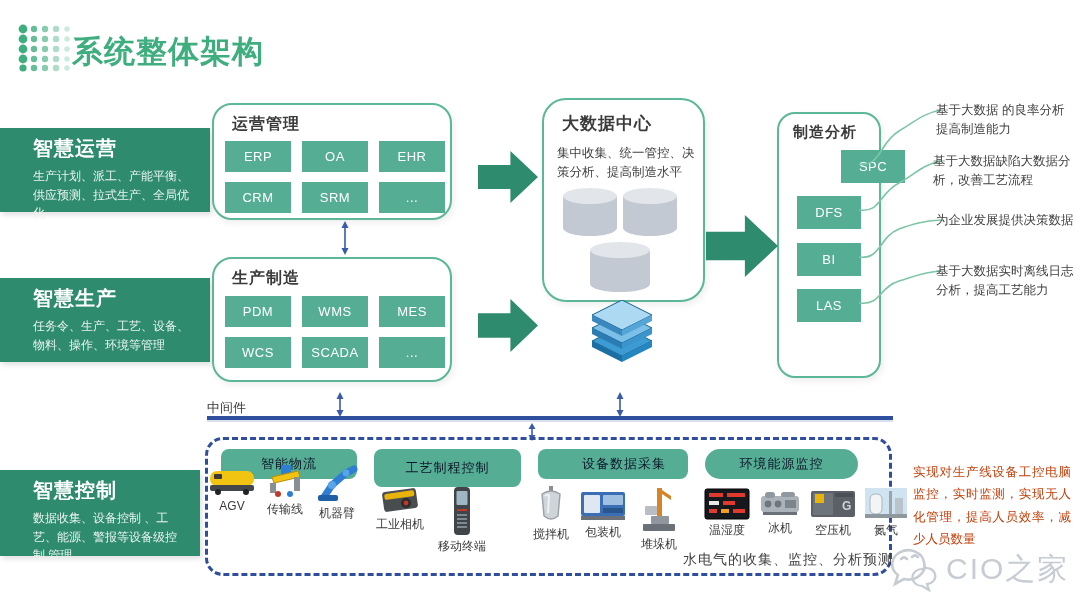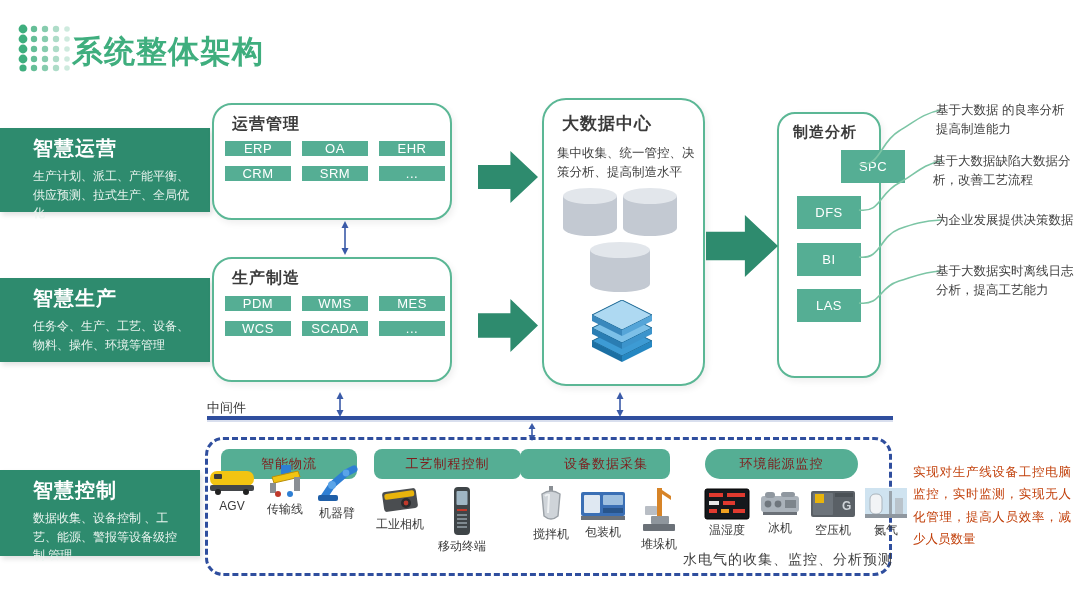--- a/index.html
+++ b/index.html
@@ -16,29 +16,29 @@
   .page-title{font-size:31px;font-weight:bold;color:var(--accent-green);letter-spacing:1px;}
   
   .panel{background:var(--dark-green);color:#fff;padding:7px 14px 6px 33px;box-shadow:2px 3px 5px rgba(0,0,0,.12);}
   .panel-title{font-size:20px;font-weight:bold;letter-spacing:1px;margin-bottom:5px;}
   .panel-desc{font-size:12px;line-height:1.55;color:#eaf4ef;}
   
   .obox{background:#fff;border:2px solid var(--border-green);border-radius:20px;box-shadow:2px 3px 7px rgba(0,0,0,.07);}
   .obox-title{font-size:16px;font-weight:bold;color:#3B3B3B;letter-spacing:1px;}
   .tile{background:var(--tile-green);color:#fff;font-size:13px;display:flex;align-items:center;justify-content:center;letter-spacing:.5px;}
   .tile-grid{display:grid;grid-template-columns:repeat(3,66px);gap:10px 11px;}
-  .tile-grid .tile{height:15px;}
+  .tile-grid .tile{height:31px;}
   .vtile{width:64px;height:33px;}
   
   .barrow{background:var(--dark-green);clip-path:polygon(0% 27%,54% 27%,54% 0%,100% 50%,54% 100%,54% 73%,0% 73%);}
   
   .mw-label{font-size:13px;color:#3A3A3A;}
   .mw-line{border-top:4px solid var(--blue);box-shadow:0 2px 0 rgba(47,78,158,.18);}
   .dashed-box{border:3px dashed var(--blue);border-radius:18px;}
-  .pill{background:var(--tile-green);color:#7f1d1d;font-size:13px;border-radius:8px;display:flex;align-items:center;justify-content:center;letter-spacing:1px;}
+  .pill{background:var(--tile-green);color:#0f172a;font-size:13px;border-radius:8px;display:flex;align-items:center;justify-content:center;letter-spacing:1px;}
   .igroup{display:flex;align-items:flex-start;gap:8px;}
   .istack{display:flex;flex-direction:column;align-items:center;gap:2px;}
   .ilabel{font-size:12px;color:#3A3A3A;white-space:nowrap;}
   .note{font-size:12.5px;line-height:1.78;color:#c2410c;text-align:justify;}
   .ann{font-size:12.5px;line-height:1.55;color:#3F3F3F;}
   .footer-note{font-size:14px;color:#3F3F3F;letter-spacing:1px;}
   .logo-wrap{display:flex;align-items:center;gap:6px;color:var(--logo-gray);}
   .logo-text{font-size:30px;letter-spacing:2px;color:var(--logo-gray);}
 </style>
 </head>
@@ -117,21 +117,21 @@
     <div class="tile-grid" style="position:absolute;left:11px;top:37px;">
       <div class="tile">PDM</div>
       <div class="tile">WMS</div>
       <div class="tile">MES</div>
       <div class="tile">WCS</div>
       <div class="tile">SCADA</div>
       <div class="tile">...</div>
     </div>
   </div>
 
-  <div class="abs obox" style="left:542px;top:98px;width:163px;height:288px;border-radius:24px;">
+  <div class="abs obox" style="left:542px;top:98px;width:163px;height:204px;border-radius:24px;">
     <div class="obox-title" style="position:absolute;left:18px;top:12px;font-size:17px;">大数据中心</div>
     <div style="position:absolute;left:13px;top:44px;width:138px;font-size:12.5px;line-height:1.5;color:#3F3F3F;">集中收集、统一管控、决策分析、提高制造水平</div>
 
     <svg style="position:absolute;left:15px;top:86px;" width="132" height="60" viewBox="0 0 132 60">
       <g>
         <path d="M4,10 v32 a27,8 0 0 0 54,0 v-32" fill="#c3c9d2"></path>
           <ellipse cx="31" cy="10" rx="27" ry="8" fill="#e2e6eb"></ellipse>
         <path d="M64,10 v32 a27,8 0 0 0 54,0 v-32" fill="#c3c9d2"></path>
           <ellipse cx="91" cy="10" rx="27" ry="8" fill="#e2e6eb"></ellipse>
       </g>
@@ -186,22 +186,22 @@
     <polygon points="6,0 2.5,6 9.5,6" fill="#3A5AA8"></polygon>
       <polygon points="6,18 2.5,12 9.5,12" fill="#3A5AA8"></polygon>
   </svg>
 
   <div class="abs mw-label" style="left:207px;top:399px;">中间件</div>
   <div class="abs mw-line" style="left:207px;top:416px;width:686px;height:0;"></div>
 
   <div class="abs dashed-box" style="left:205px;top:437px;width:687px;height:139px;"></div>
 
   <div class="abs pill" style="left:221px;top:449px;width:136px;height:30px;">智能物流</div>
-  <div class="abs pill" style="left:374px;top:449px;width:147px;height:30px;">工艺制程控制</div>
-  <div class="abs pill" style="left:520px;top:449px;width:150px;height:30px;padding-left:22px;">设备数据采集</div>
+  <div class="abs pill" style="left:374px;top:449px;width:147px;height:38px;">工艺制程控制</div>
+  <div class="abs pill" style="left:538px;top:449px;width:150px;height:30px;padding-left:22px;">设备数据采集</div>
   <div class="abs pill" style="left:705px;top:449px;width:153px;height:30px;border-radius:15px;">环境能源监控</div>
 
   <div class="abs igroup" style="left:208px;top:463px;">
     <div class="istack">
       <svg width="48" height="34" viewBox="0 0 48 34">
         <rect x="2" y="8" width="44" height="15" rx="7" fill="#f2c412"></rect>
         <rect x="6" y="11" width="8" height="5" rx="1" fill="#3a3a3a"></rect>
         <rect x="2" y="22" width="44" height="6" rx="2" fill="#43464a"></rect>
         <circle cx="10" cy="29" r="3" fill="#222"></circle>
           <circle cx="38" cy="29" r="3" fill="#222"></circle>
@@ -344,14 +344,25 @@
     </g>
   </svg>
 
   <div class="abs ann" style="left:936px;top:101px;width:138px;">基于大数据 的良率分析提高制造能力</div>
   <div class="abs ann" style="left:933px;top:152px;width:142px;">基于大数据缺陷大数据分析，改善工艺流程</div>
   <div class="abs ann" style="left:936px;top:211px;width:142px;">为企业发展提供决策数据</div>
   <div class="abs ann" style="left:936px;top:262px;width:138px;">基于大数据实时离线日志分析，提高工艺能力</div>
 
   <div class="abs note" style="left:913px;top:461px;width:158px;">实现对生产线设备工控电脑监控，实时监测，实现无人化管理，提高人员效率，减少人员数量</div>
 
+  <div class="abs logo-wrap" style="left:888px;top:545px;">
+    <svg width="52" height="48" viewBox="0 0 52 48">
+      <g fill="none" stroke="#C7CCD3" stroke-width="2.6" stroke-linecap="round">
+        <path d="M36,17 a16,14 0 1 0 -26,13 l-3,9 9,-5 a16,14 0 0 0 20,-17"></path>
+        <path d="M13,14 q3,-3 6,0"></path>
+          <path d="M24,12 q3,-3 6,0"></path>
+        <path d="M34,24 a9,8 0 1 1 5,15 l2,6 -7,-4 a9,8 0 0 1 0,-17" stroke-width="2.2"></path>
+      </g>
+    </svg>
+    <div class="logo-text">CIO之家</div>
+  </div>
 
 </div>
 
 </body></html>

